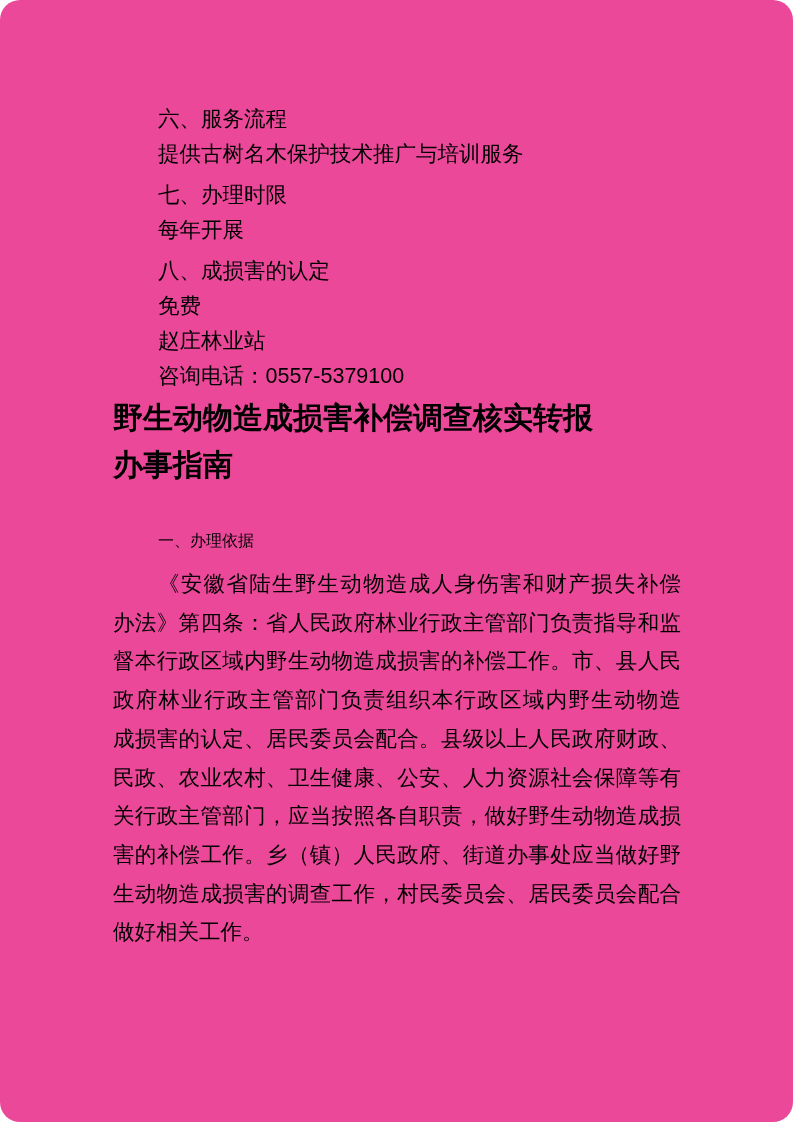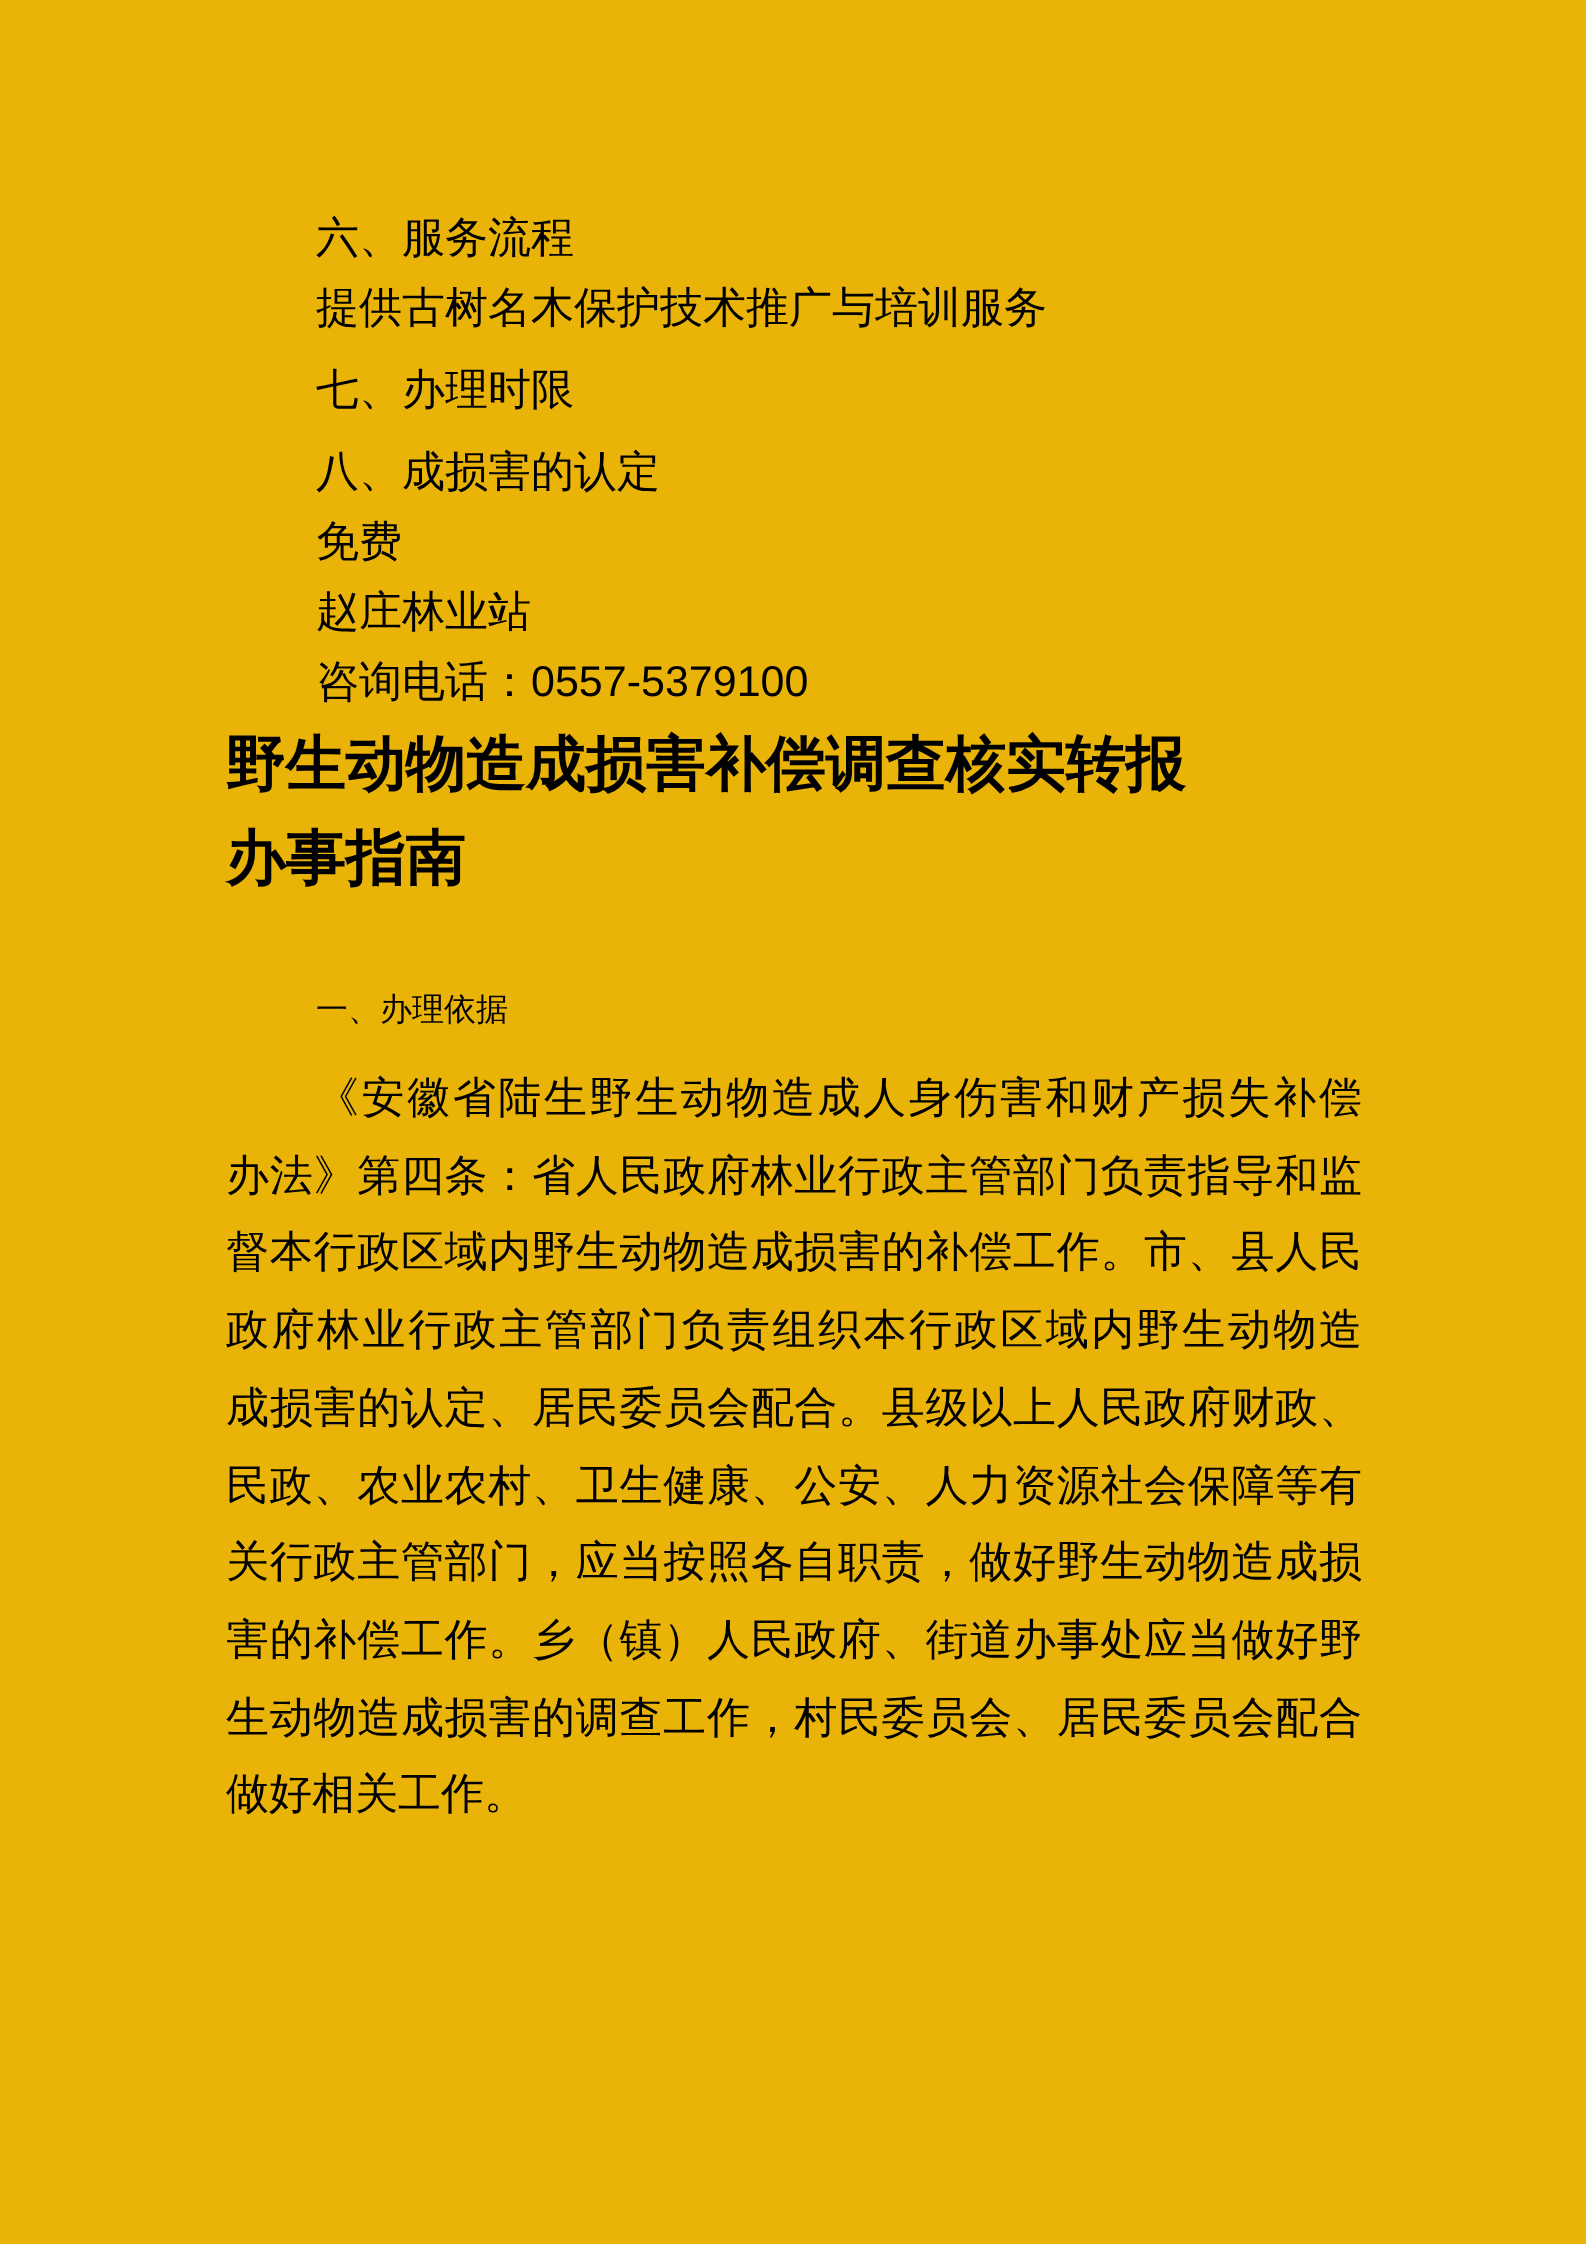--- a/index.html
+++ b/index.html
@@ -6,24 +6,25 @@
     margin: 0;
     padding: 0;
     background: #ffffff;
   }
   .page {
     position: relative;
     width: 793px;
     height: 1122px;
     box-sizing: border-box;
     padding: 96px 112px 0 113px;
-    background: #eab308;
+    background: #ec4899;
     color: #000000;
     font-family: "Liberation Sans", sans-serif;
     overflow: hidden;
+    border-radius: 20px;
   }
   .line {
     margin: 0;
     font-size: 21.5px;
     line-height: 35px;
     white-space: nowrap;
   }
   .indent {
     text-indent: 45px;
   }
@@ -62,20 +63,21 @@
 </style>
 </head>
 <body>
 
 <div class="page">
 
   <div>
     <p class="line indent hgap">六、服务流程</p>
     <p class="line indent">提供古树名木保护技术推广与培训服务</p>
     <p class="line indent hgap">七、办理时限</p>
+    <p class="line indent">每年开展</p>
     <p class="line indent hgap">八、成损害的认定</p>
     <p class="line indent">免费</p>
     <p class="line indent">赵庄林业站</p>
     <p class="line indent">咨询电话：0557-5379100</p>
   </div>
 
   <div class="doc-title">
     <div>野生动物造成损害补偿调查核实转报</div>
     <div>办事指南</div>
   </div>

